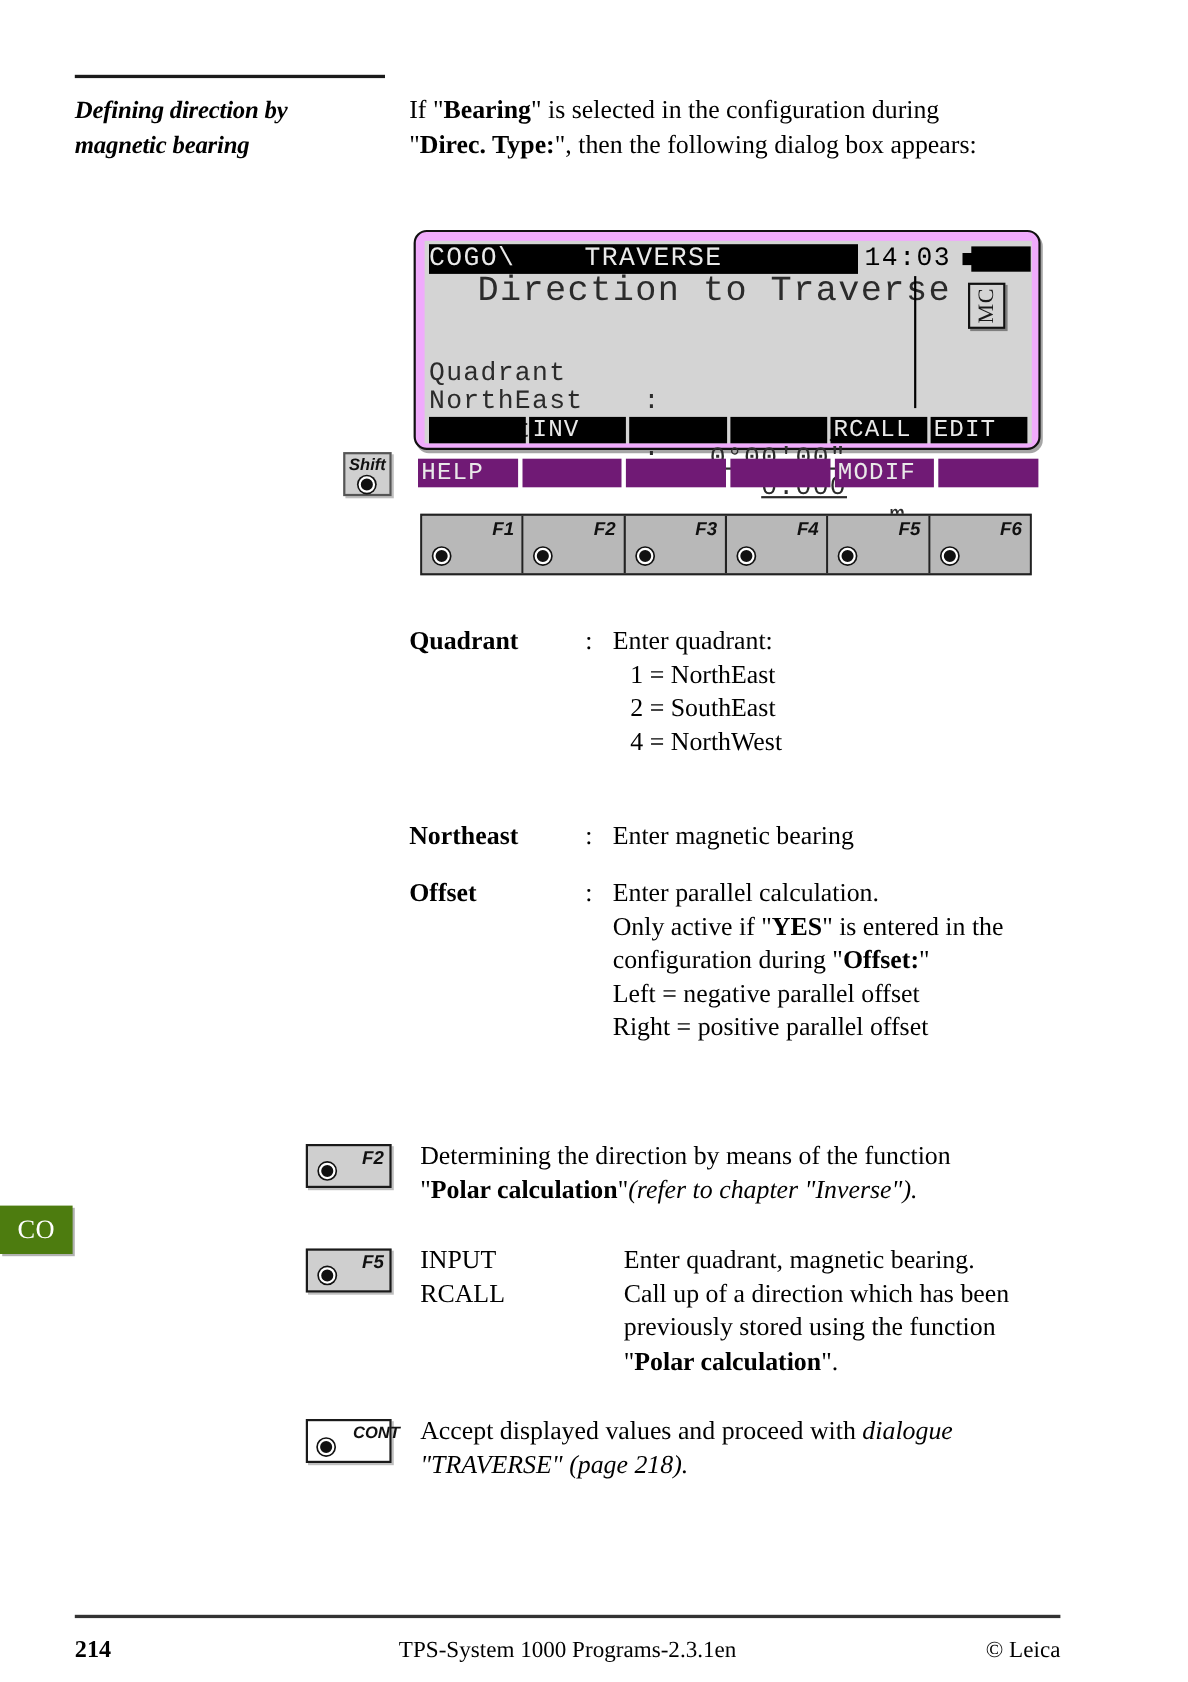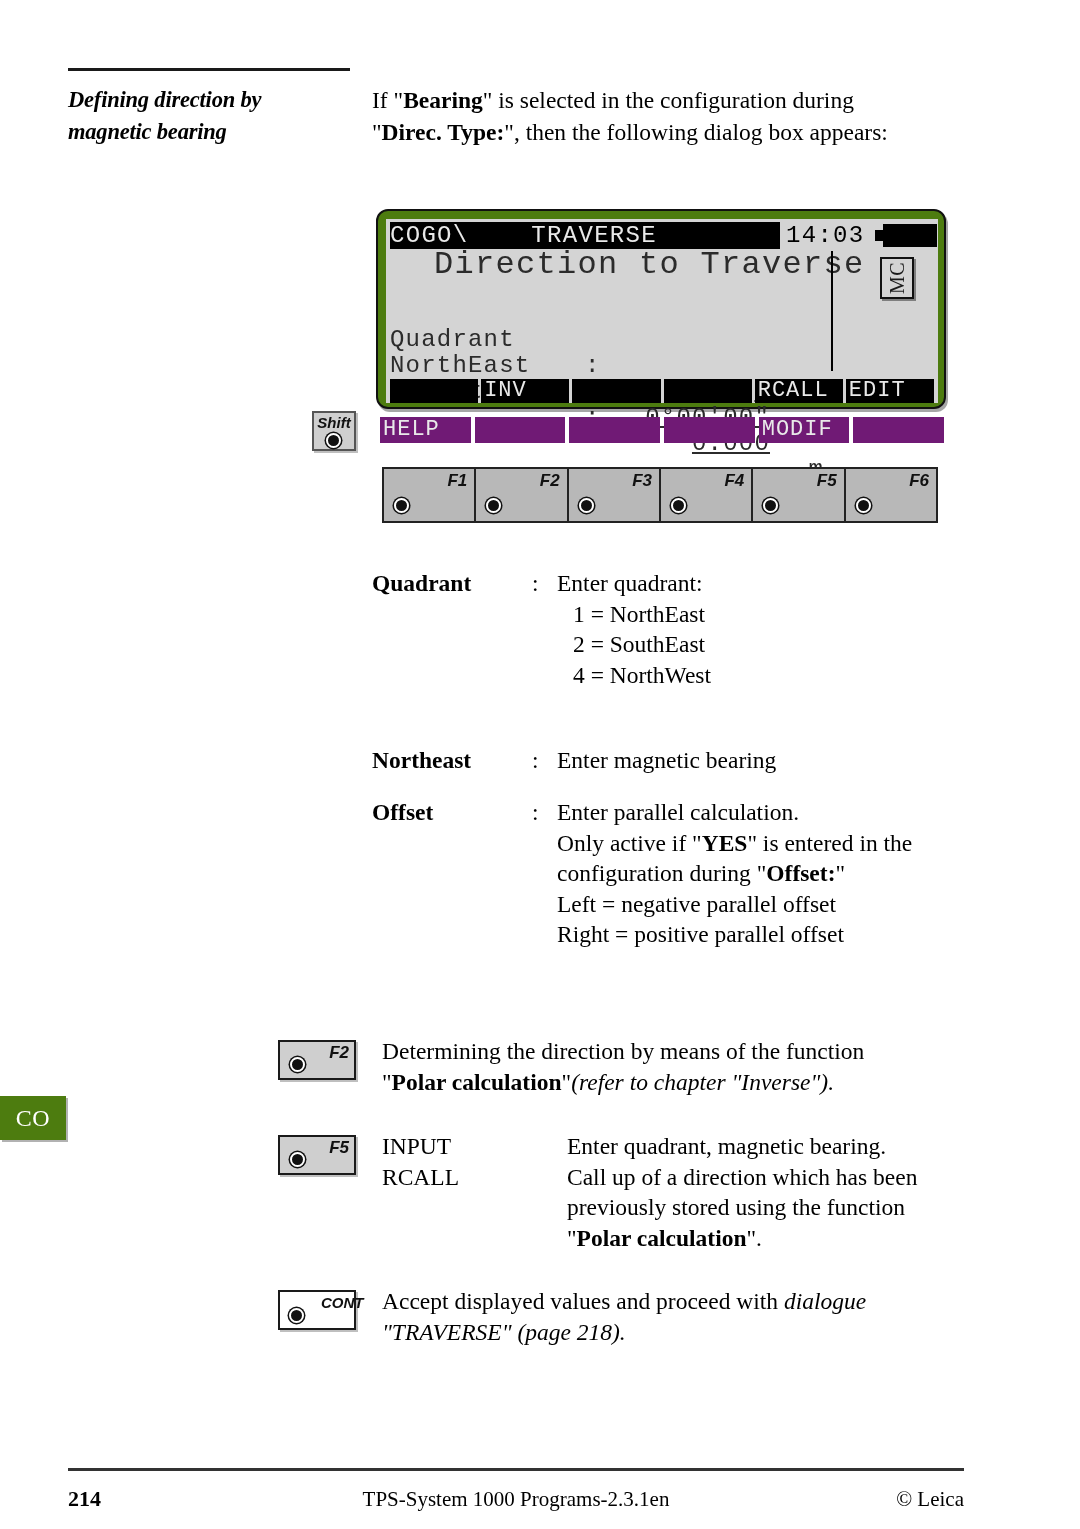--- a/index.html
+++ b/index.html
@@ -50,21 +50,21 @@
   b { font-weight: bold; }
 
   
   #figure { position: absolute; left: 300px; top: 205px; width: 680px; height: 325px; }
 
   
   #lcd-bezel {
     position: absolute;
     left: 76px; top: 4px;
     width: 570px; height: 200px;
-    background: #4d7c0f;
+    background: #f0abfc;
     border: 2.5px solid #111;
     border-radius: 12px;
     box-sizing: border-box;
     box-shadow: 2px 3px 0 rgba(0,0,0,0.35);
   }
   #lcd-screen {
     position: absolute;
     left: 8px; top: 8px;
     width: 552px; height: 184px;
     background: #d4d4d4;

